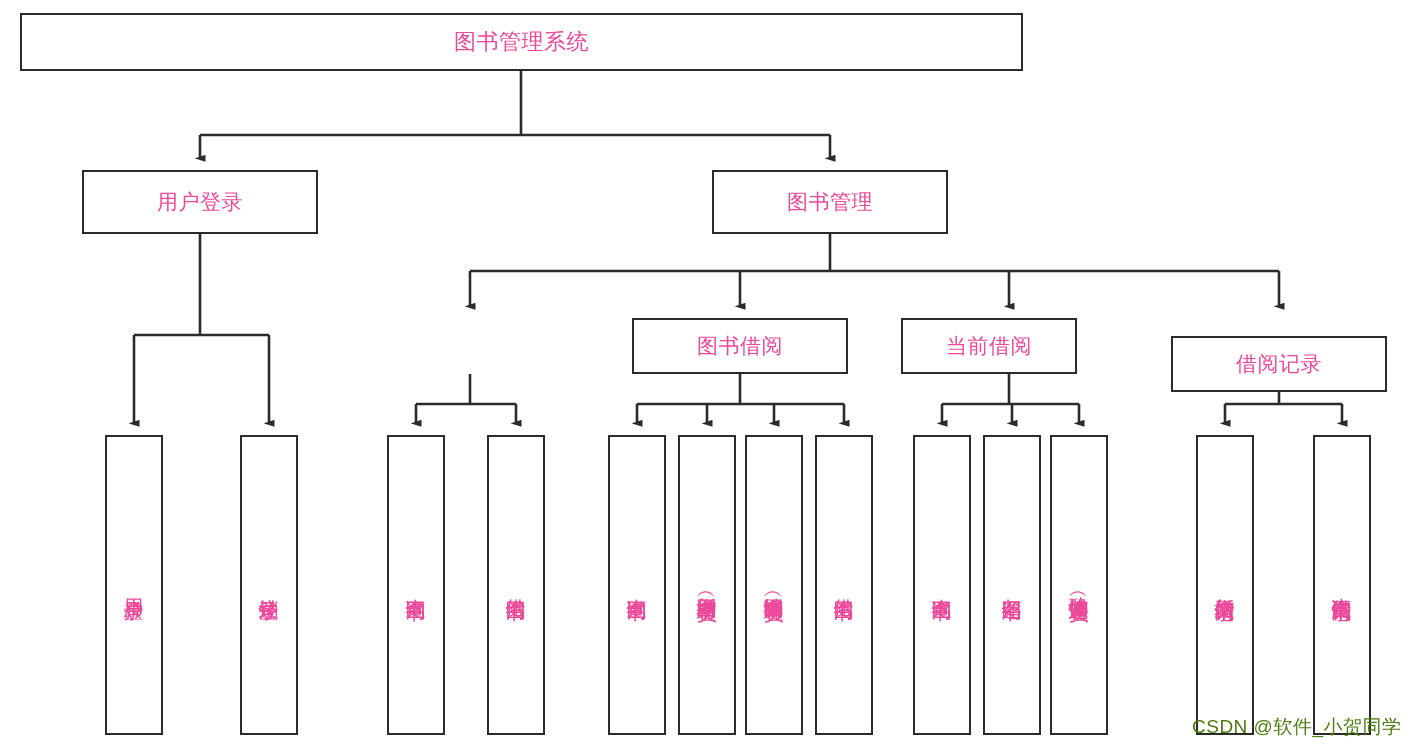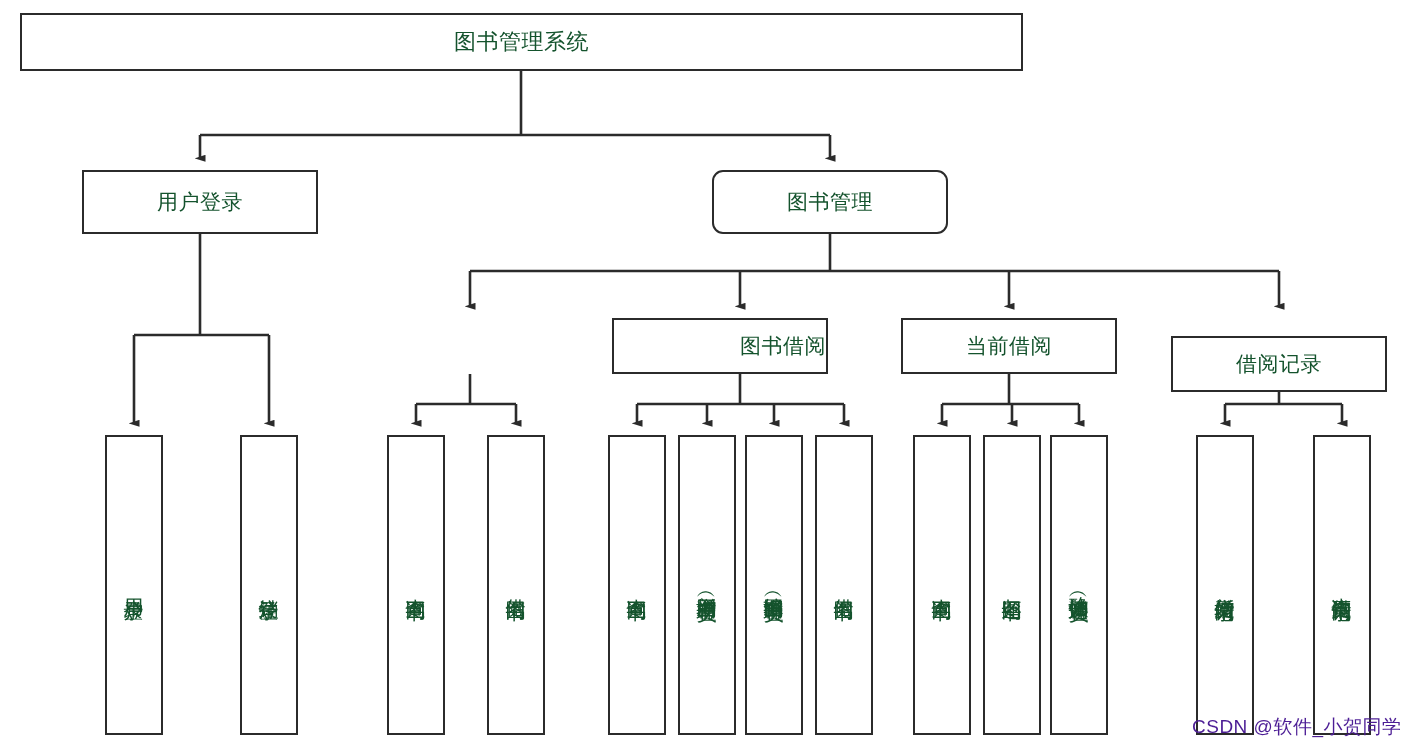--- a/index.html
+++ b/index.html
@@ -28,42 +28,42 @@
     position: absolute;
     box-sizing: border-box;
     border: 2.5px solid #2b2b2b;
     background: #ffffff;
     display: flex;
     align-items: center;
     justify-content: center;
     overflow: hidden;
   }
   .node-label {
-    color: #14532d;
+    color: #ec4899;
     font-size: 21px;
     line-height: 1.18;
     letter-spacing: 0.5px;
     white-space: nowrap;
     text-align: center;
   }
   .node-box.vertical .node-label {
     writing-mode: vertical-rl;
     text-orientation: upright;
     font-size: 20px;
     letter-spacing: 1px;
     line-height: 1.1;
     white-space: normal;
     max-height: 290px;
   }
   .node-box.root .node-label {
     font-size: 22px;
   }
   .watermark {
     position: absolute;
-    color: #4c1d95;
+    color: #4d7c0f;
     font-size: 19px;
     white-space: nowrap;
     pointer-events: none;
     letter-spacing: 0.5px;
   }
 </style>
 </head>
 <body>
 
 <div id="stage">
@@ -135,28 +135,28 @@
     </g>
   </svg>
 
   <div class="node-box root" style="left:20px; top:13px; width:1003px; height:58px;">
     <span class="node-label">图书管理系统</span>
   </div>
 
   <div class="node-box" style="left:82px; top:170px; width:236px; height:64px;">
     <span class="node-label">用户登录</span>
   </div>
-  <div class="node-box" style="left:712px; top:170px; width:236px; height:64px;border-radius:11px;">
+  <div class="node-box" style="left:712px; top:170px; width:236px; height:64px;">
     <span class="node-label">图书管理</span>
   </div>
 
-  <div class="node-box" style="left:612px; top:318px; width:216px; height:56px;justify-content:flex-end;">
+  <div class="node-box" style="left:632px; top:318px; width:216px; height:56px;">
     <span class="node-label">图书借阅</span>
   </div>
-  <div class="node-box" style="left:901px; top:318px; width:216px; height:56px;">
+  <div class="node-box" style="left:901px; top:318px; width:176px; height:56px;">
     <span class="node-label">当前借阅</span>
   </div>
   <div class="node-box" style="left:1171px; top:336px; width:216px; height:56px;">
     <span class="node-label">借阅记录</span>
   </div>
 
   <div class="node-box vertical" style="left:105px; top:435px; width:58px; height:300px;">
     <span class="node-label">用户登录</span>
   </div>
   <div class="node-box vertical" style="left:240px; top:435px; width:58px; height:300px;">

